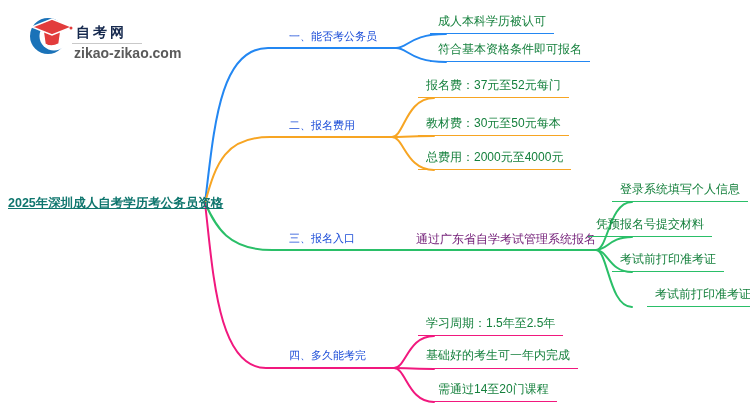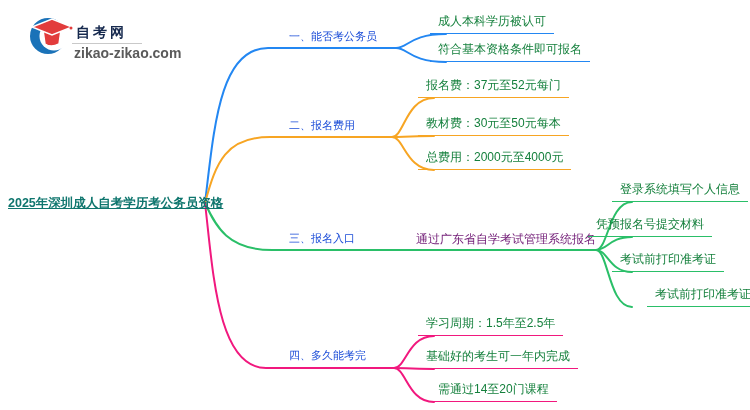--- a/index.html
+++ b/index.html
@@ -87,16 +87,16 @@
 
   <div class="blabel" style="left:289px;top:230px">三、报名入口</div>
   <div class="plain" style="left:416px;top:232px">通过广东省自学考试管理系统报名</div>
   <div class="leaf" style="left: 612px; top: 182px; border-bottom-color: rgb(42, 191, 104);">登录系统填写个人信息</div>
   <div class="leaf" style="left: 588px; top: 217px; border-bottom-color: rgb(42, 191, 104);">凭预报名号提交材料</div>
   <div class="leaf" style="left: 612px; top: 252px; border-bottom-color: rgb(42, 191, 104);">考试前打印准考证</div>
   <div class="leaf" style="left: 612px; top: 287px; border-bottom-color: rgb(42, 191, 104); margin-left: 35px;">考试前打印准考证</div>
 
   <div class="blabel" style="left:289px;top:347px">四、多久能考完</div>
   <div class="leaf" style="left: 418px; top: 316px; border-bottom-color: rgb(241, 24, 126);">学习周期：1.5年至2.5年</div>
-  <div class="leaf" style="left: 418px; top: 349px; border-bottom-color: rgb(241, 24, 126);">基础好的考生可一年内完成</div>
+  <div class="leaf" style="left: 418px; top: 349px; border-bottom-color: rgb(241, 24, 126); font-family: Liberation Mono, monospace;">基础好的考生可一年内完成</div>
   <div class="leaf" style="left: 418px; top: 382px; border-bottom-color: rgb(241, 24, 126); margin-left: 12px;">需通过14至20门课程</div>
 
 </div>
 
 </body></html>

